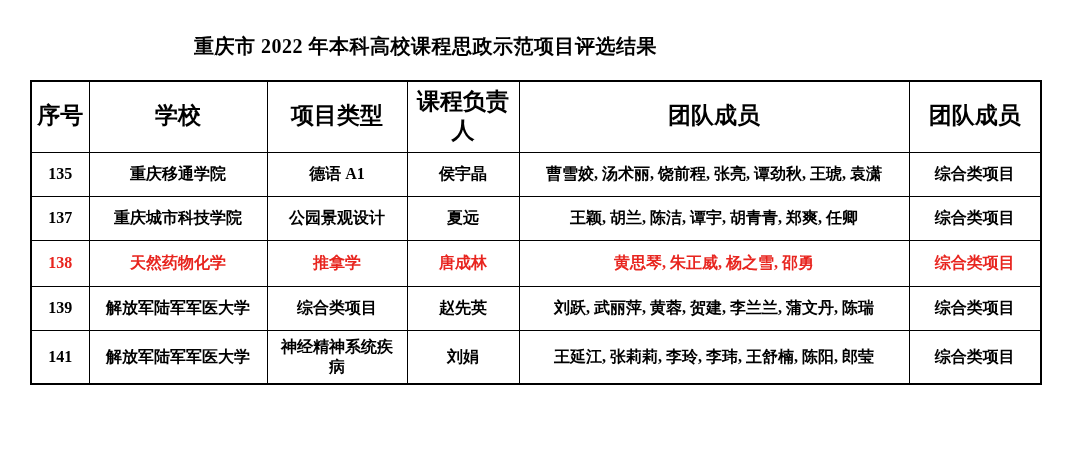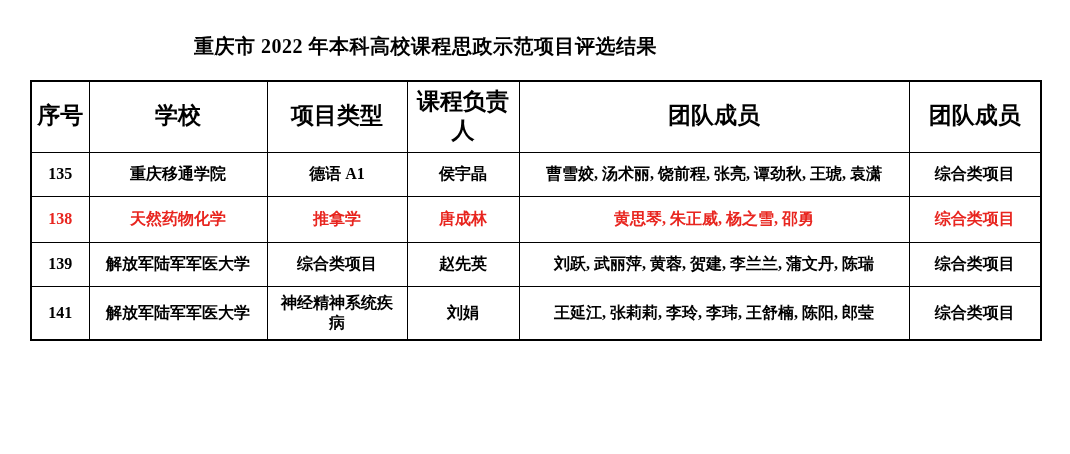--- a/index.html
+++ b/index.html
@@ -105,20 +105,28 @@
         <tr class="row-normal">
           <td>135</td>
           <td>重庆移通学院</td>
           <td>德语 A1</td>
           <td>侯宇晶</td>
           <td class="team-cell">曹雪姣, 汤术丽, 饶前程, 张亮, 谭劲秋, 王琥, 袁潇</td>
           <td>综合类项目</td>
         </tr>
 
 
+        <tr class="row-normal">
+          <td>137</td>
+          <td>重庆城市科技学院</td>
+          <td>公园景观设计</td>
+          <td>夏远</td>
+          <td class="team-cell">王颖, 胡兰, 陈洁, 谭宇, 胡青青, 郑爽, 任卿</td>
+          <td>综合类项目</td>
+        </tr>
 
         <tr class="highlight">
           <td>138</td>
           <td>天然药物化学</td>
           <td>推拿学</td>
           <td>唐成林</td>
           <td class="team-cell">黄思琴, 朱正威, 杨之雪, 邵勇</td>
           <td>综合类项目</td>
         </tr>
 

